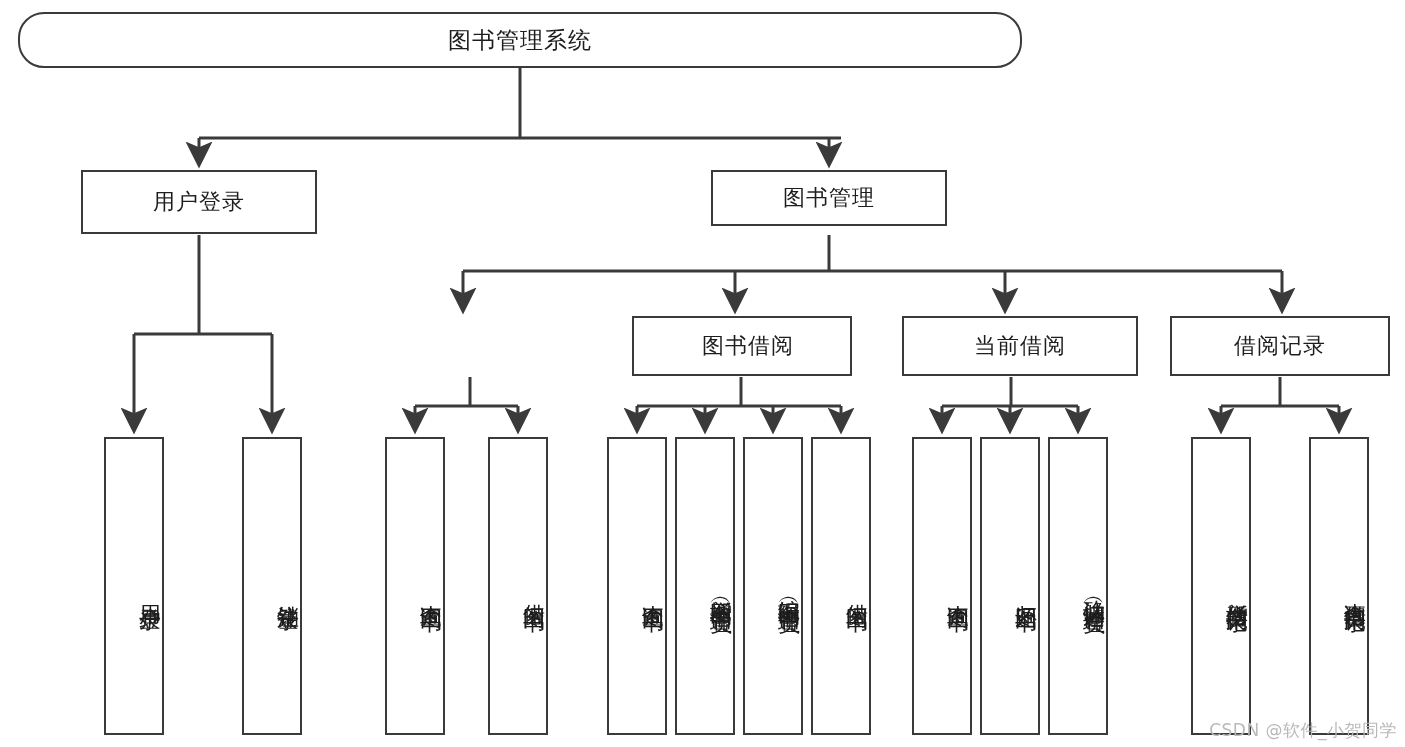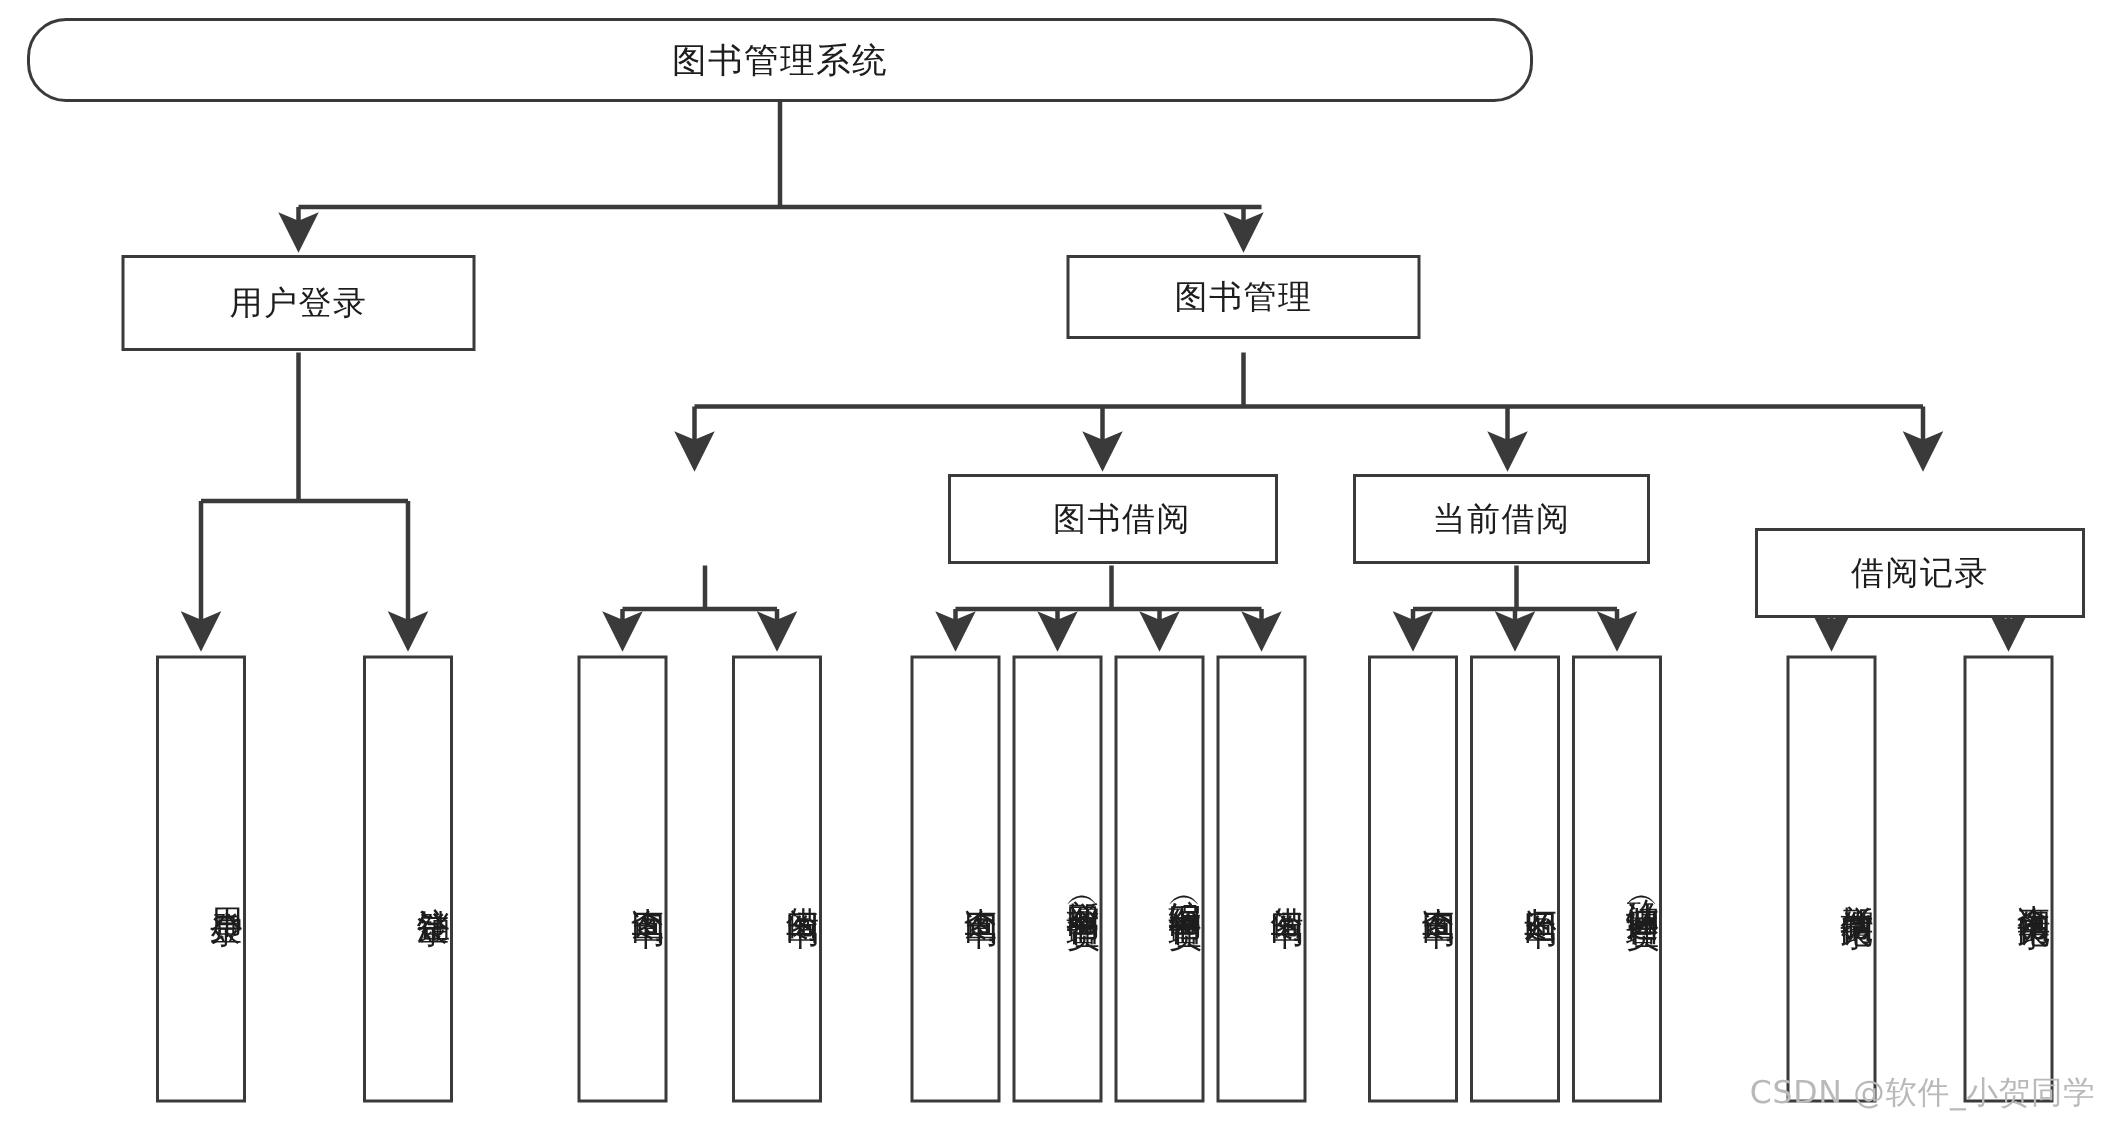--- a/index.html
+++ b/index.html
@@ -53,21 +53,21 @@
     text-orientation: upright;
     display: block;
   }
   .node.root {
     font-size: 23px;
   }
   .watermark {
     position: absolute;
     right: 8px;
     bottom: 5px;
-    font-size: 21px;
+    font-size: 17px;
     color: #b9b9b9;
     letter-spacing: 0.5px;
     white-space: nowrap;
   }
 </style>
 </head>
 <body>
 
 <div id="canvas">
 
@@ -128,24 +128,24 @@
   <div class="node h" style="left:81px; top:170px; width:236px; height:64px;">
     <span>用户登录</span>
   </div>
   <div class="node h" style="left:711px; top:170px; width:236px; height:56px;">
     <span>图书管理</span>
   </div>
 
   <div class="node h" style="left:632px; top:316px; width:220px; height:60px;padding-left:12px;">
     <span>图书借阅</span>
   </div>
-  <div class="node h" style="left:902px; top:316px; width:198px; height:60px;align-items:center;">
+  <div class="node h" style="left:902px; top:316px; width:236px; height:60px;align-items:center;">
     <span>当前借阅</span>
   </div>
-  <div class="node h" style="left:1170px; top:316px; width:220px; height:60px;margin-top:36px;">
+  <div class="node h" style="left:1170px; top:316px; width:220px; height:60px;">
     <span>借阅记录</span>
   </div>
 
   <div class="node v" style="left:104px; top:437px; width:60px; height:298px;">
     <span class="vtext">用户登录</span>
   </div>
   <div class="node v" style="left:242px; top:437px; width:60px; height:298px;">
     <span class="vtext">注销登录</span>
   </div>
 

